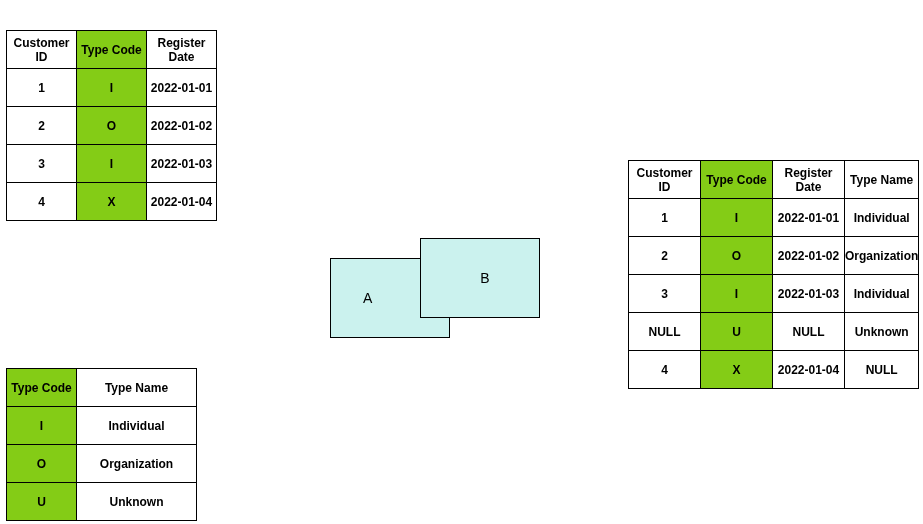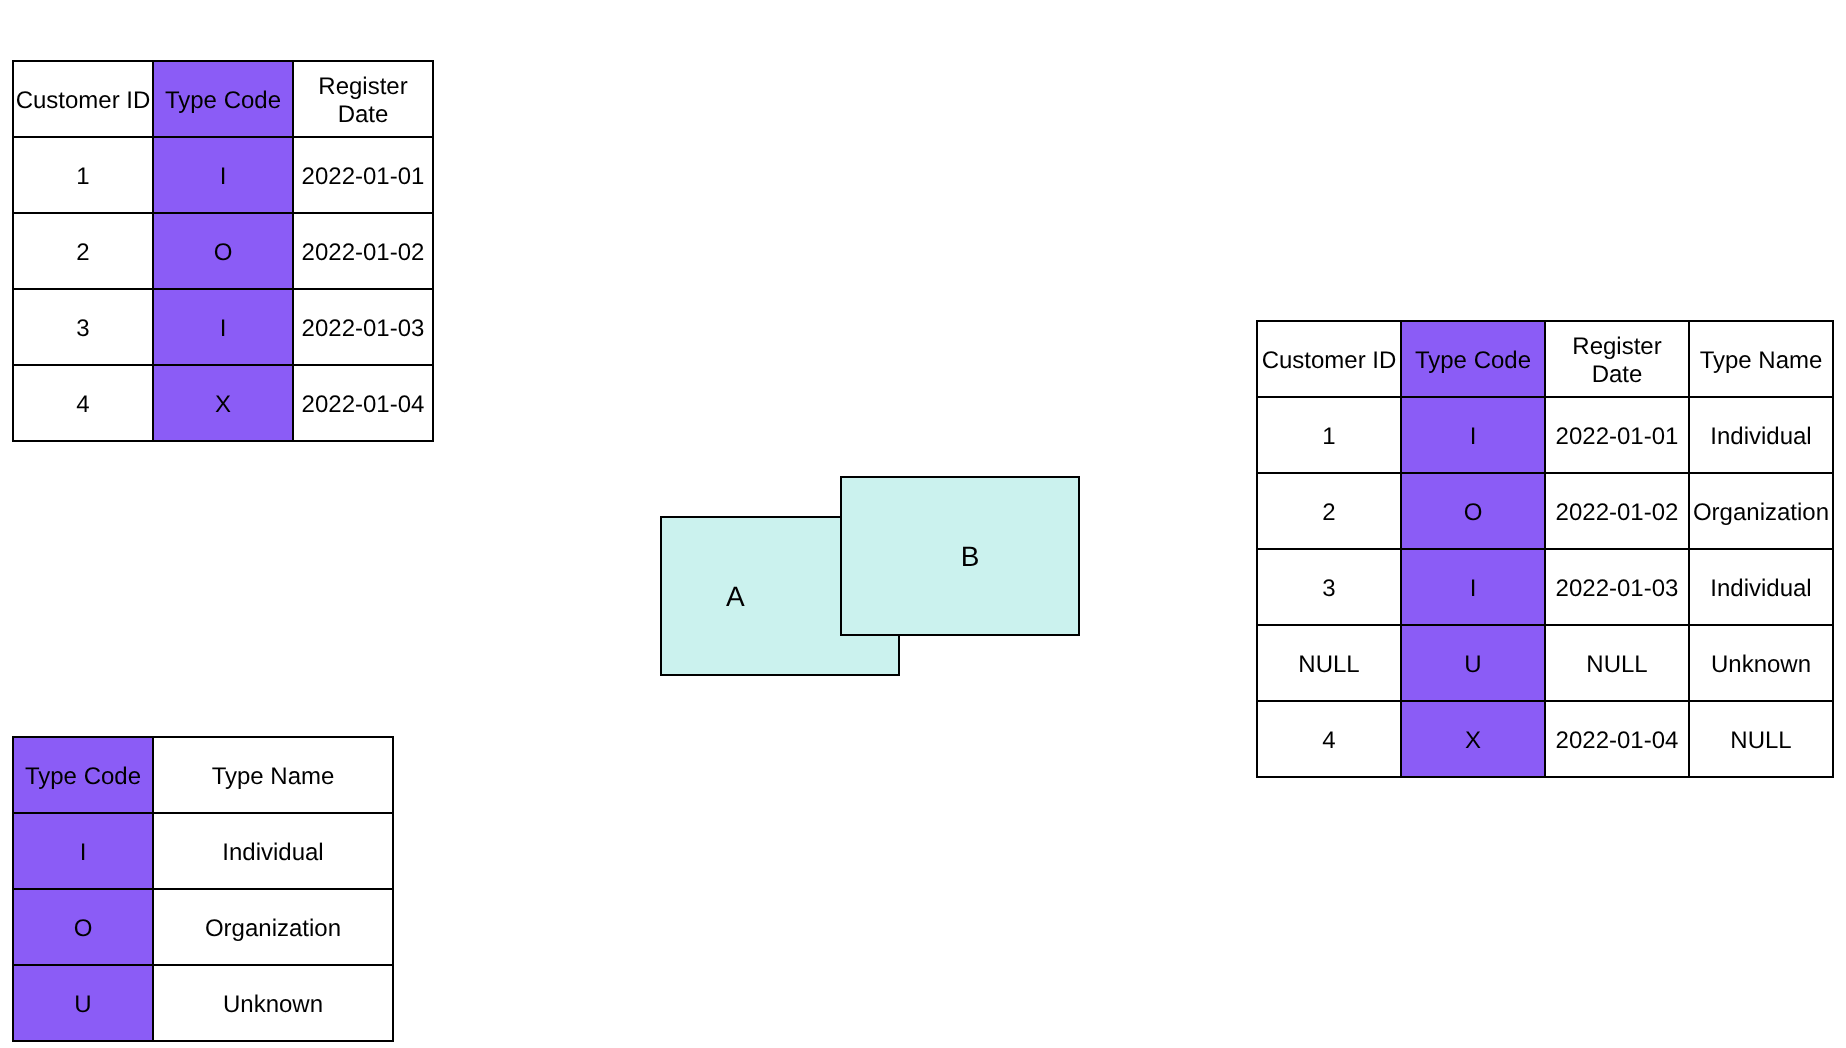--- a/index.html
+++ b/index.html
@@ -17,24 +17,24 @@
   .tbl {
     position: absolute;
     border-collapse: collapse;
     background: #fff;
   }
   .tbl th, .tbl td {
     border: 1px solid #000;
     text-align: center;
     vertical-align: middle;
     padding: 0;
-    font-weight: normal;
+    font-weight: bold;
     height: 38px;
   }
-  .hl { background: #8b5cf6; }
+  .hl { background: #84cc16; }
   .venn-wrap {
     position: absolute;
     left: 330px;
     top: 238px;
     width: 220px;
     height: 100px;
   }
   .venn-box {
     position: absolute;
     width: 120px;

